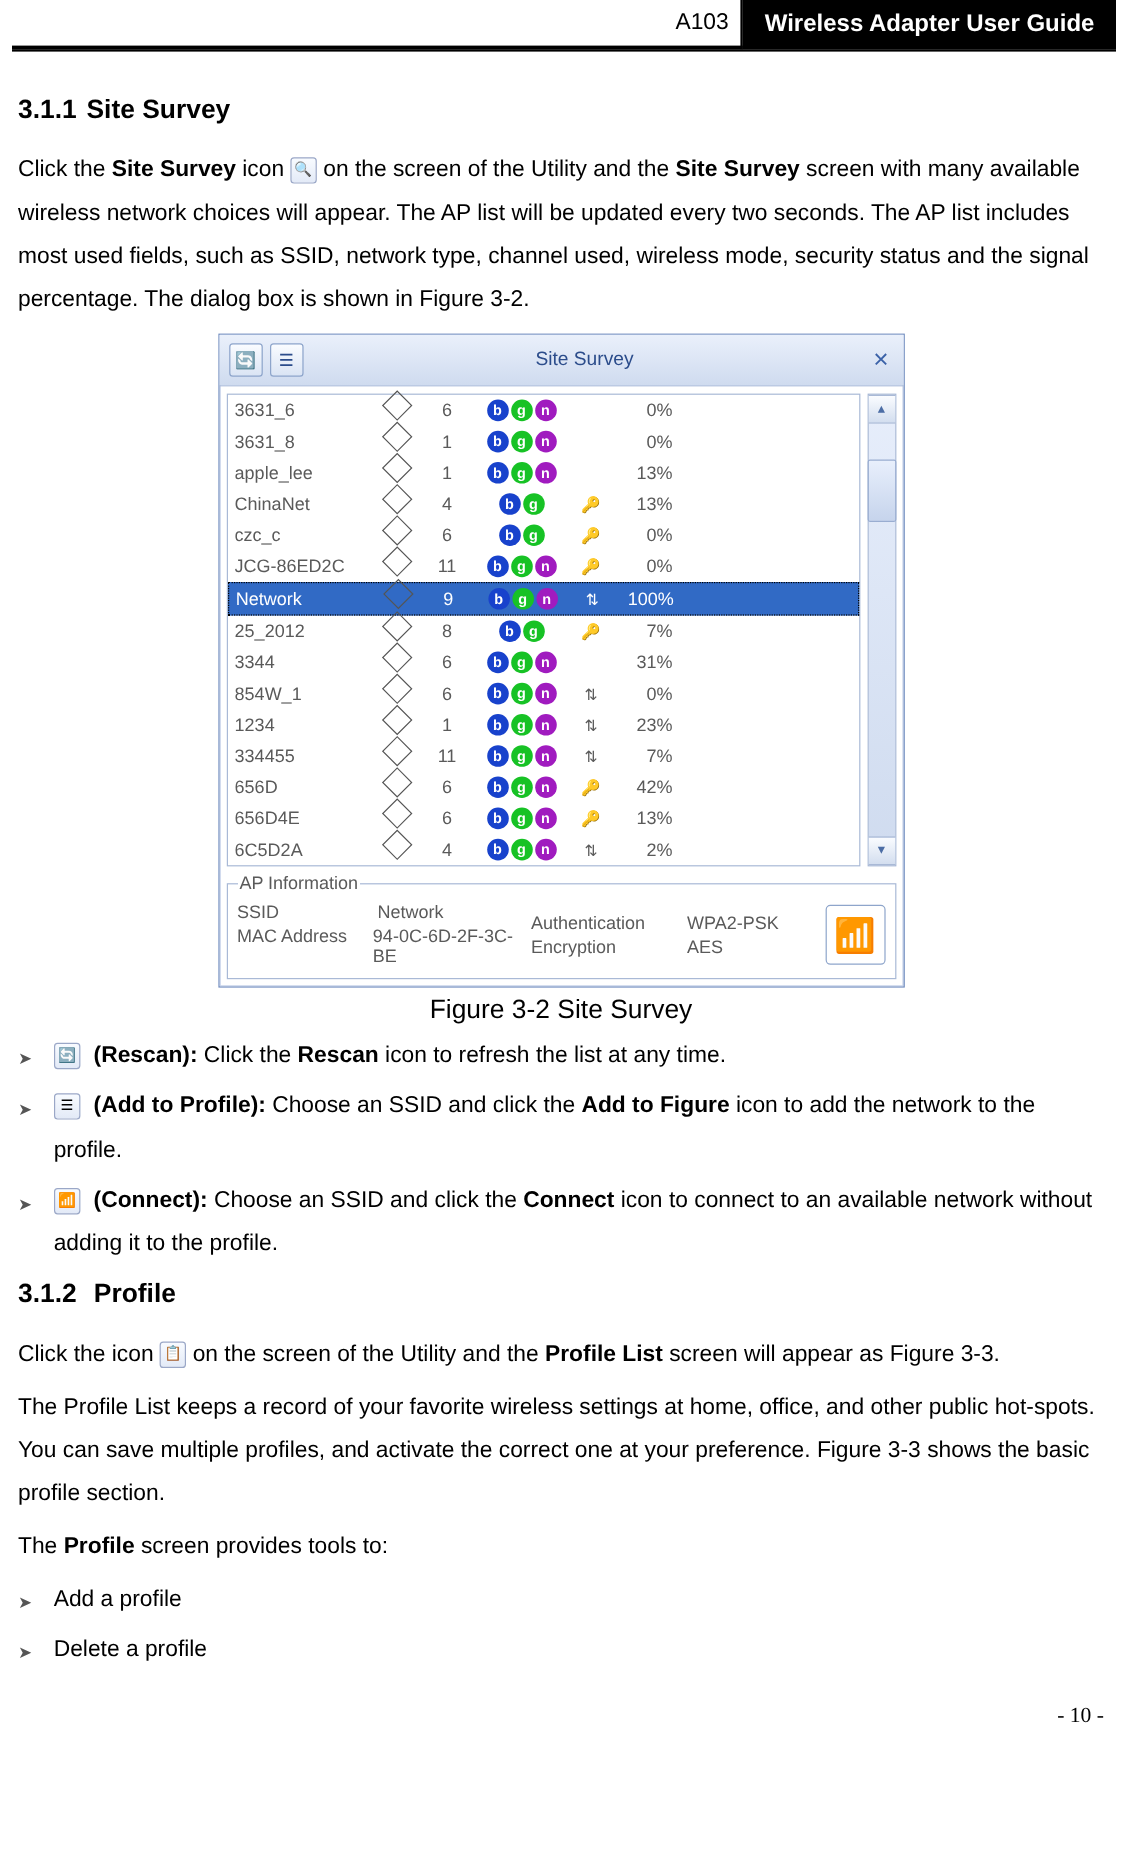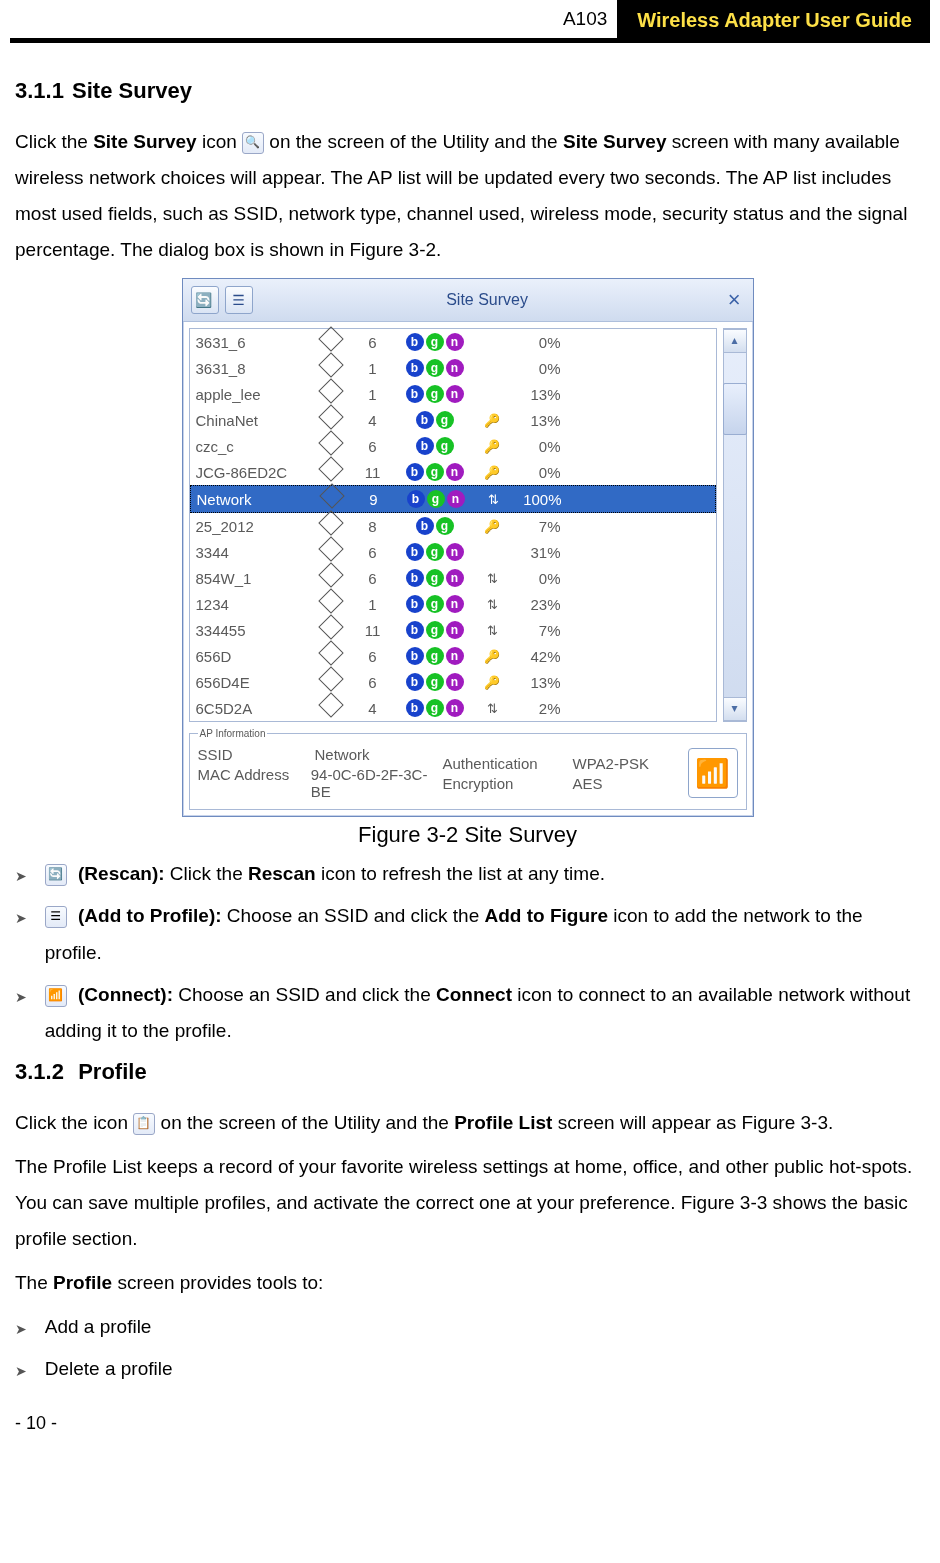--- a/index.html
+++ b/index.html
@@ -20,21 +20,21 @@
     }
     .header-left {
       flex: 1;
       text-align: right;
       padding: 8px 10px 8px 0;
       border-bottom: 3px solid #000;
       border-right: 2px solid #000;
     }
     .header-right {
       background: #000;
-      color: #fde047;
+      color: #ffffff;
       padding: 8px 18px;
       font-weight: bold;
       font-size: 20px;
       display: flex;
       align-items: center;
     }
     h3 {
       font-size: 22px;
       margin: 10px 0 20px 0;
     }
@@ -172,21 +172,21 @@
       margin: 30px 0 auto 0;
     }
     .ap-info {
       margin: 0 6px 6px 6px;
       border: 1px solid #a9b9d6;
       padding: 4px 8px 6px 8px;
       color: #5a5a5a;
       position: relative;
       font-size: 15px;
     }
-    .ap-info legend { color: #5a5a5a; font-size: 10px;}
+    .ap-info legend { color: #5a5a5a; font-size: 15px;}
     .ap-grid {
       display: flex;
       align-items: center;
     }
     .ap-col { flex: 1; }
     .ap-line { display: flex; margin: 3px 0; gap: 12px; }
     .ap-k { width: 105px; }
     .ap-v {  }
     .big-connect-icon {
       width: 48px;
@@ -209,21 +209,21 @@
     .bullets li {
       display: flex;
       align-items: flex-start;
       margin: 6px 0;
       line-height: 1.9;
       font-size: 19px;
     }
     .arrow { font-size: 14px; color: #555; margin: 7px 18px 0 0; }
     .li-content { flex: 1; }
     .small-icon-box { margin-right: 6px; }
-    .page-footer { text-align: left; margin-top: 25px; font-size: 18px;}
+    .page-footer { text-align: right; margin-top: 25px; font-size: 18px; font-family: Liberation Serif, serif;}
   </style>
 </head>
 <body>
 
 <div class="header-band">
   <div class="header-left">A103</div>
   <div class="header-right">Wireless Adapter User Guide</div>
 </div>
 
 <div class="page">

